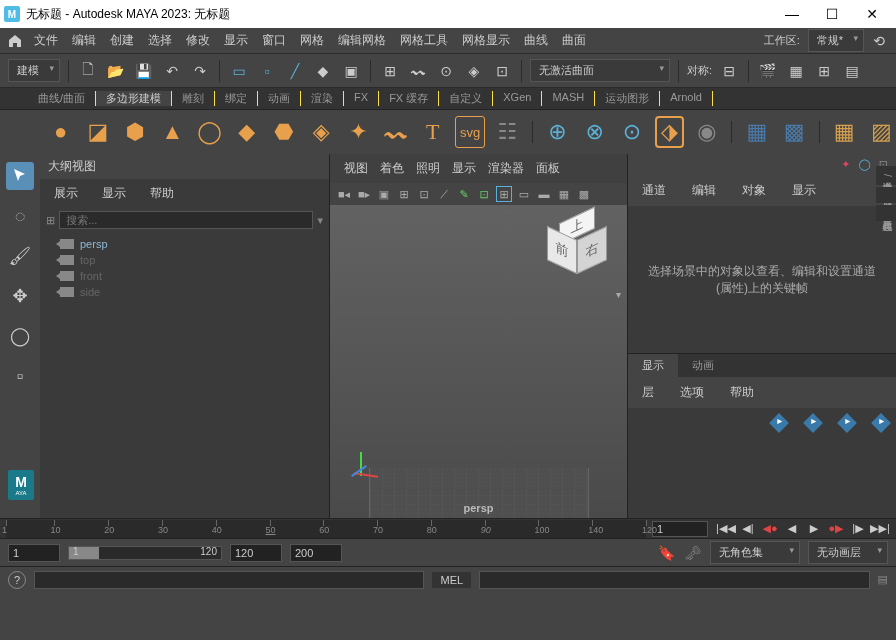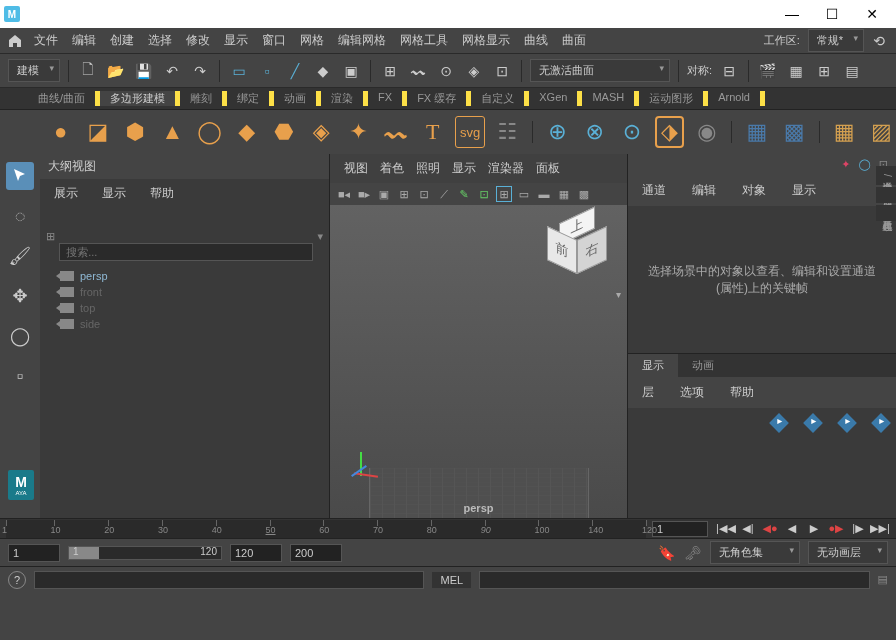--- a/index.html
+++ b/index.html
@@ -13,37 +13,37 @@
 .menu-item { padding: 3px 6px; cursor: pointer; font-size: 12px; color: #ccc; }
 .workspace-label { margin-left: auto; font-size: 11px; color: #ccc; }
 .workspace-dd { margin-left: 4px; padding: 2px 18px 2px 6px; background: #3a3a3a; border: 1px solid #555; position: relative; }
 .toolbar1 { height: 34px; background: #444; display: flex; align-items: center; padding: 0 8px; gap: 6px; border-bottom: 1px solid #2a2a2a; }
 .dropdown { background: #3a3a3a; border: 1px solid #555; padding: 3px 20px 3px 8px; position: relative; cursor: pointer; }
 .dropdown::after { content: "▾"; position: absolute; right: 5px; top: 3px; color: #999; font-size: 9px; }
 .tb-icon { width: 22px; height: 22px; display: flex; align-items: center; justify-content: center; cursor: pointer; color: #ccc; font-size: 14px; }
 .sep { width: 1px; height: 22px; background: #2a2a2a; margin: 0 2px; }
 .hl { color: #5ab0d6; }
 .shelf-tabs { height: 22px; background: #333; display: flex; align-items: center; padding-left: 28px; gap: 0; border-bottom: 1px solid #222; }
-.shelf-tab { padding: 0 10px; background: #333; cursor: pointer; font-size: 11px; color: #999; border-right: 5px solid #fde047; }
+.shelf-tab { padding: 0 10px; background: #333; cursor: pointer; font-size: 11px; color: #999; border-right: 1px solid #fde047; }
 .shelf-tab.active { background: #444; color: #ccc; }
 .shelf-row { height: 44px; background: #444; display: flex; align-items: center; padding-left: 46px; gap: 8px; }
 .shelf-icon { width: 32px; height: 32px; display: flex; align-items: center; justify-content: center; cursor: pointer; font-size: 22px; color: #e8a04c; }
 .shelf-icon.gray { color: #888; }
 .shelf-icon.cyan { color: #5ab0d6; }
 .shelf-icon.blue { color: #4a7aaa; }
 .shelf-icon.box { border: 1px solid #e8a04c; border-radius: 3px; font-size: 13px; }
 .main { display: flex; height: 364px; background: #3a3a3a; }
 .left-tools { width: 40px; background: #444; display: flex; flex-direction: column; align-items: center; padding-top: 8px; gap: 12px; }
 .left-tool { width: 28px; height: 28px; display: flex; align-items: center; justify-content: center; cursor: pointer; font-size: 18px; color: #ccc; border-radius: 3px; }
 .left-tool.active { background: #5a8fb8; color: #fff; }
 .outliner { width: 290px; background: #3a3a3a; border-right: 1px solid #222; display: flex; flex-direction: column; }
 .panel-title { padding: 4px 8px; background: #444; font-size: 12px; }
 .panel-menu { padding: 3px 8px; display: flex; gap: 12px; font-size: 11px; }
 .search-row { padding: 3px 6px; display: flex; align-items: center; gap: 4px; }
-.search-row input { flex: 1; background: #2a2a2a; border: 1px solid #555; color: #999; padding: 2px 6px; font-size: 11px; margin-top: 32px; }
+.search-row input { flex: 1; background: #2a2a2a; border: 1px solid #555; color: #999; padding: 2px 6px; font-size: 11px; }
 .outliner-list { flex: 1; padding: 4px 0; overflow: auto; }
 .out-item { display: flex; align-items: center; gap: 6px; padding: 2px 8px 2px 20px; cursor: pointer; font-size: 11px; color: #8fb8d4; }
 .out-item .cam { width: 14px; height: 10px; background: #888; position: relative; }
 .out-item .cam::before { content: ""; position: absolute; left: -4px; top: 2px; width: 4px; height: 6px; background: #888; clip-path: polygon(0 50%, 100% 0, 100% 100%); }
 .out-item .set { width: 12px; height: 12px; border: 2px solid #5ab0d6; border-radius: 50%; }
 .out-item.dim { color: #666; }
 .viewport { flex: 1; background: #5a5a5a; display: flex; flex-direction: column; border-right: 1px solid #222; position: relative; }
 .vp-menu { padding: 3px 8px; display: flex; font-size: 11px; background: #404040; }
 .vp-toolbar { padding: 3px 6px; display: flex; gap: 4px; background: #444; font-size: 11px; color: #aaa; align-items: center; }
 .vp-ti { width: 16px; height: 16px; display: flex; align-items: center; justify-content: center; cursor: pointer; font-size: 11px; }
@@ -89,20 +89,21 @@
 .status-field { flex: 1; height: 18px; background: #2a2a2a; border: 1px solid #555; }
 .mel-label { padding: 2px 8px; background: #333; font-size: 11px; }
 .maya-badge { position: absolute; left: 8px; top: 470px; width: 26px; height: 30px; background: #1a7a8a; color: #fff; display: flex; flex-direction: column; align-items: center; justify-content: center; font-size: 14px; font-weight: bold; border-radius: 2px; }
 .maya-badge span:last-child { font-size: 6px; font-weight: normal; }
 </style>
 </head>
 <body>
 
 <div class="titlebar">
   <div class="title-icon">M</div>
+  <div>无标题 - Autodesk MAYA 2023: 无标题</div>
   <div class="spacer"></div>
   <div class="win-btn">—</div>
   <div class="win-btn">☐</div>
   <div class="win-btn">✕</div>
 </div>
 
 <div class="menubar">
   <div class="home-icon">
     <svg width="16" height="16" viewBox="0 0 16 16">
         <path d="M8 2L2 7v7h4v-4h4v4h4V7z" fill="#ccc"></path>
@@ -234,25 +235,25 @@
       <input placeholder="搜索..." style="">
       <span style="color:#888;">▾</span>
     </div>
     <div class="outliner-list" id="outliner-list">
         <div class="out-item">
           <div class="cam"></div>
           <span>persp</span>
         </div>
         <div class="out-item dim">
           <div class="cam"></div>
-          <span>front</span>
+          <span>top</span>
         </div>
         <div class="out-item dim">
           <div class="cam"></div>
-          <span>top</span>
+          <span>front</span>
         </div>
         <div class="out-item dim">
           <div class="cam"></div>
           <span>side</span>
         </div>
       </div>
   </div>
 
   <div class="viewport">
     <div class="vp-menu">

